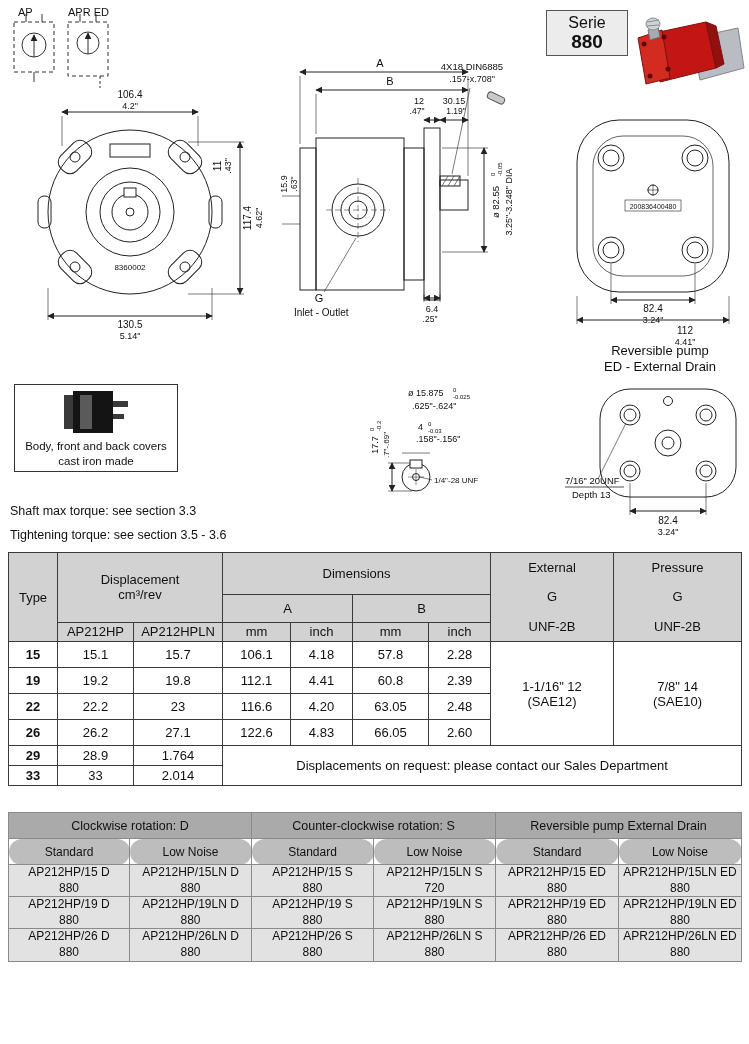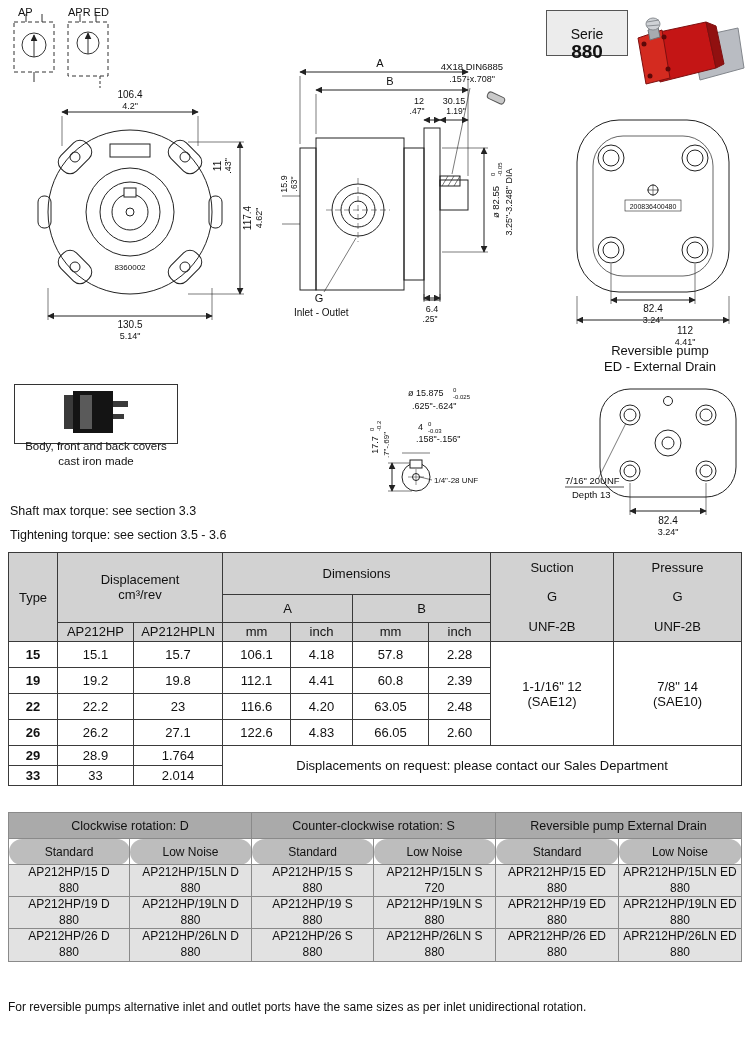--- a/index.html
+++ b/index.html
@@ -3,23 +3,23 @@
 <meta charset="utf-8">
 <style>
   html,body{margin:0;padding:0;background:#fff;}
   .page{position:relative;width:749px;height:1044px;background:#fff;
         font-family:"Liberation Sans",sans-serif;color:#111;overflow:hidden;}
   .abs{position:absolute;}
   svg{position:absolute;overflow:visible;}
   svg text{font-family:"Liberation Sans",sans-serif;fill:#111;}
   .serie-box{left:546px;top:10px;width:82px;height:46px;border:1.5px solid #555;
              background:#ececec;text-align:center;box-sizing:border-box;}
-  .serie-label{font-size:14px;margin-top:15px;}
+  .serie-label{font-size:16px;margin-top:3px;}
   .serie-num{font-size:19px;font-weight:bold;line-height:1.1;}
-  .cast-box{left:14px;top:384px;width:164px;height:60px;border:1px solid #333;
+  .cast-box{left:14px;top:384px;width:164px;height:88px;border:1px solid #333;
             text-align:center;box-sizing:border-box;}
   .cast-text{font-size:11.5px;line-height:1.3;padding:0 10px;}
   .note{font-size:12.5px;}
   .footer{left:8px;top:1000px;font-size:12px;width:733px;}
   table{border-collapse:collapse;table-layout:fixed;}
   .t1{position:absolute;left:8px;top:552px;width:733px;}
   .t1 th,.t1 td{border:1px solid #3a3a3a;font-size:13px;font-weight:normal;
                 text-align:center;vertical-align:middle;padding:0 2px;}
   .t1 .hd{background:#d2d2d2;}
   .t1 td.typ{font-weight:bold;}
@@ -336,21 +336,21 @@
     <tbody>
         <tr style="height:40px">
       <th class="hd" rowspan="3">Type</th>
       <th class="hd" colspan="2" rowspan="2">
         <span>Displacement</span><br>
         <span>cm³/rev</span>
       </th>
       <th class="hd" colspan="4">Dimensions</th>
       <th class="hd" rowspan="3">
         <div class="stack">
-          <span>Suction</span>
+          <span>External</span>
           <span>G</span>
           <span>UNF-2B</span>
         </div>
       </th>
       <th class="hd" rowspan="3">
         <div class="stack">
           <span>Pressure</span>
           <span>G</span>
           <span>UNF-2B</span>
         </div>
@@ -483,15 +483,14 @@
       <td class="pre">AP212HP/26LN S
 880</td>
       <td class="pre">APR212HP/26 ED
 880</td>
       <td class="pre">APR212HP/26LN ED
 880</td>
     </tr>
   </tbody>
     </table>
 
-  <div class="abs footer">For reversible pumps alternative inlet and outlet ports have the same sizes as per inlet unidirectional rotation.</div>
 
 </div>
 
 </body></html>

